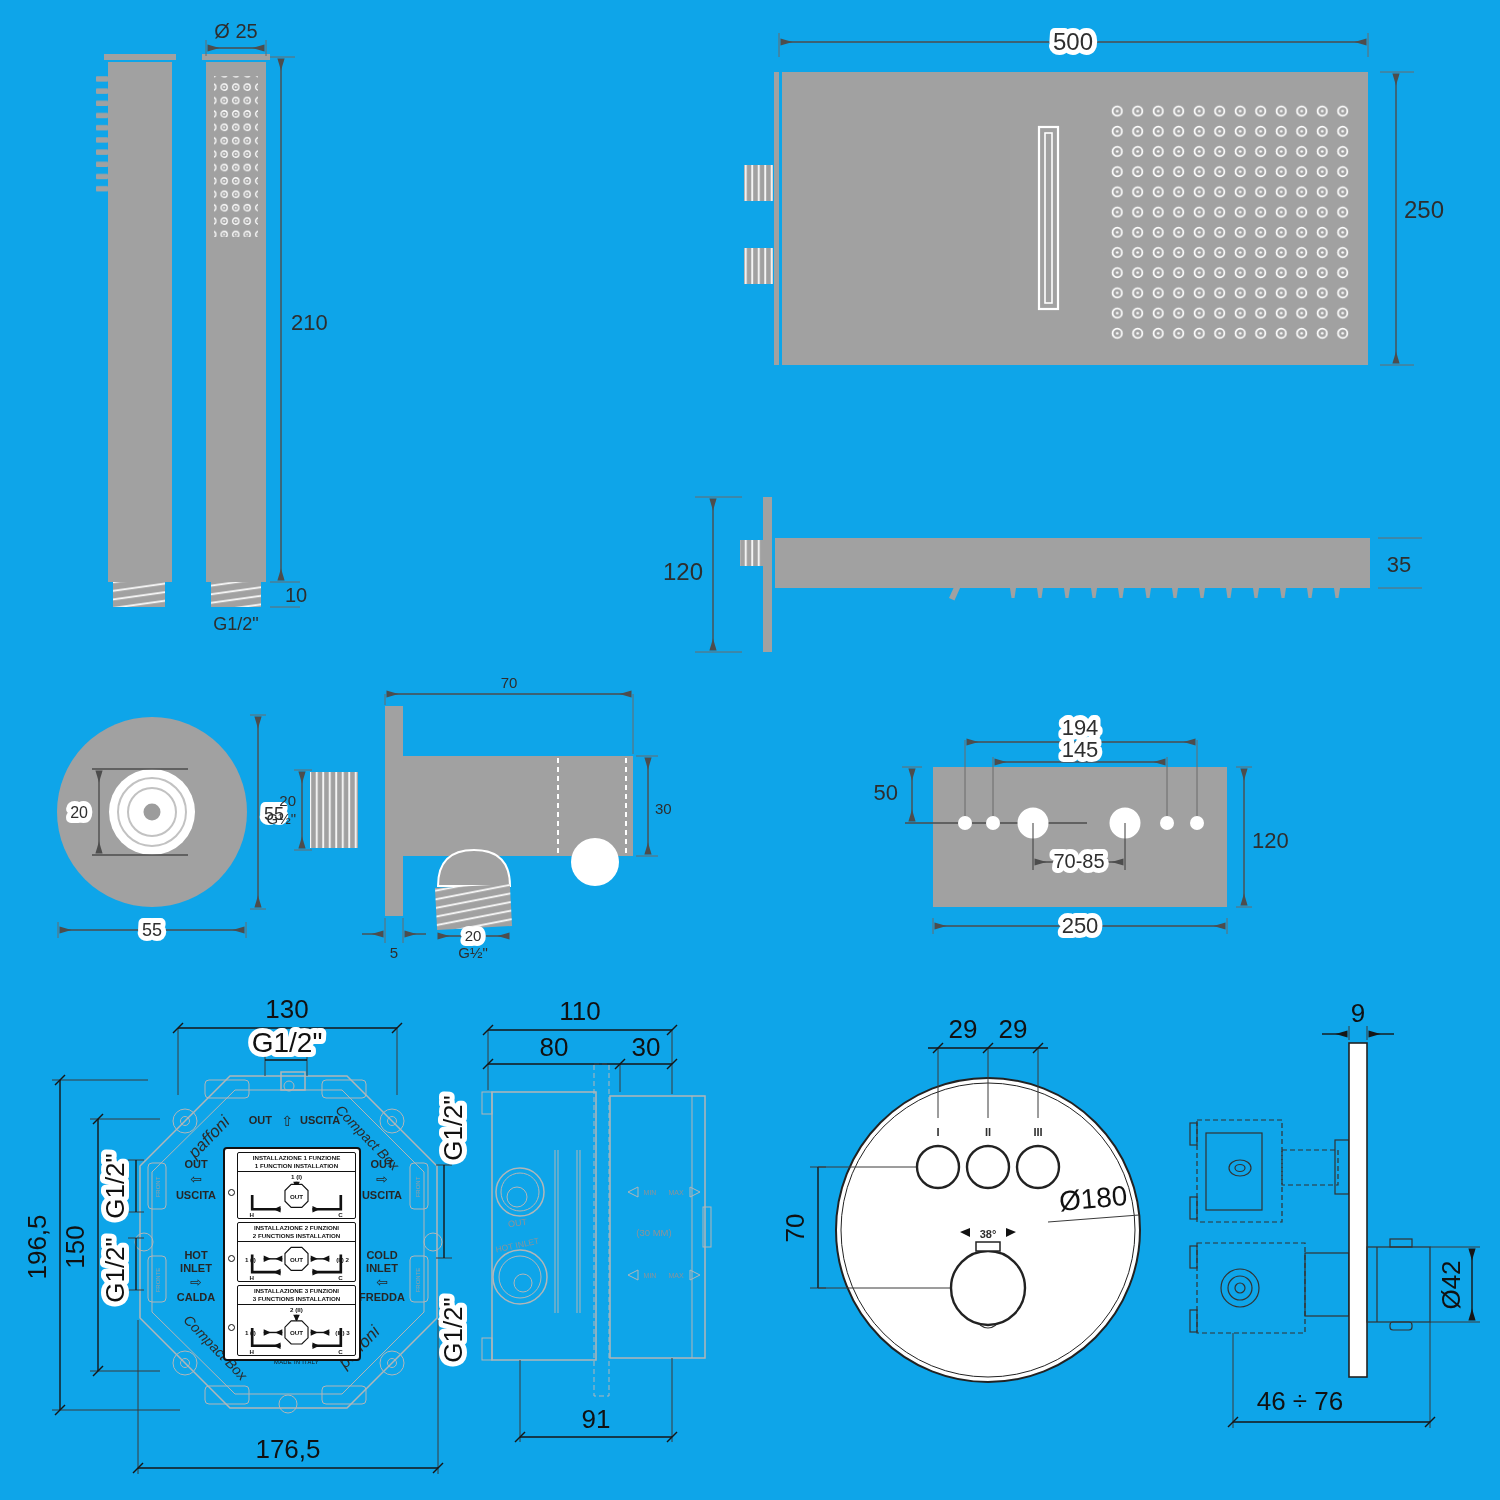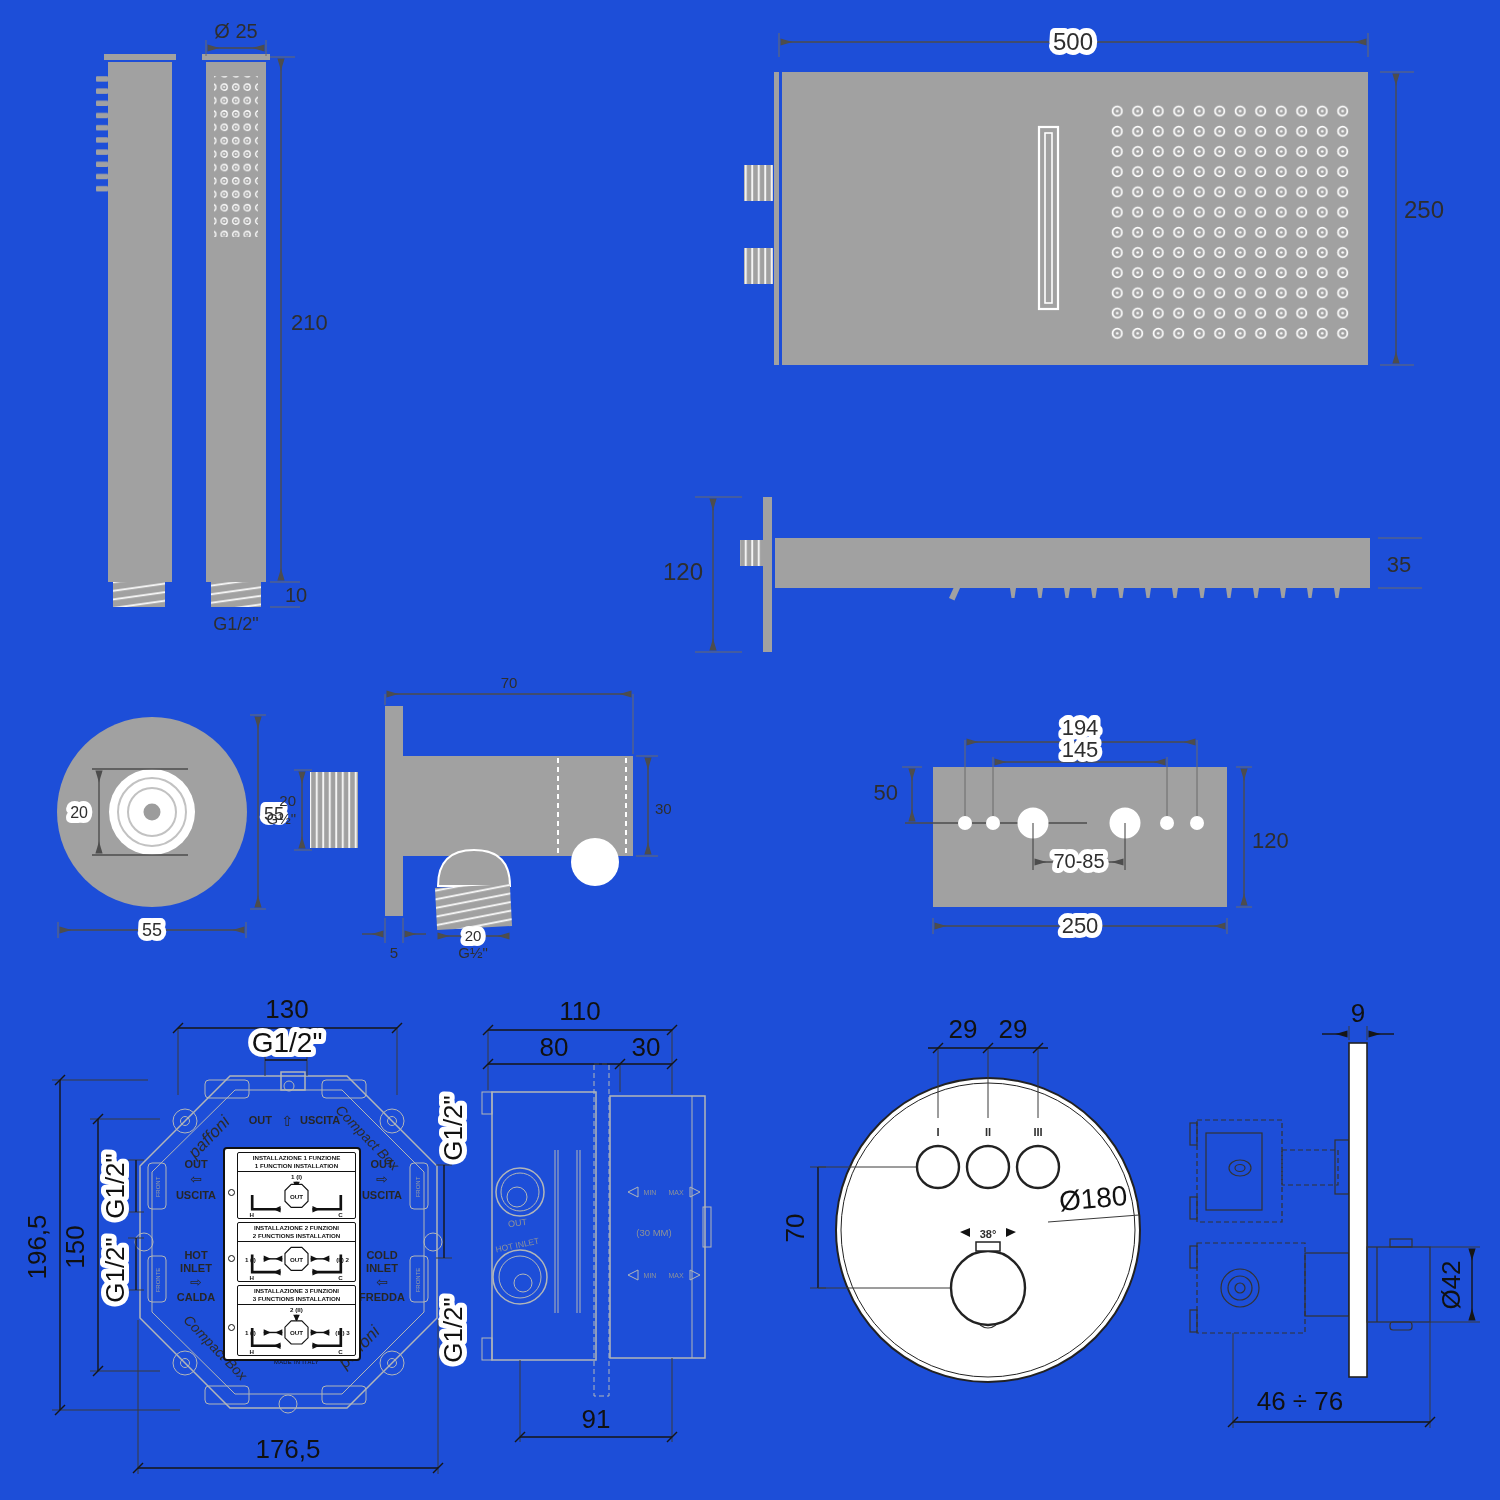--- a/index.html
+++ b/index.html
@@ -1,16 +1,16 @@
 <!DOCTYPE html>
 <html><head>
 <meta charset="utf-8">
 <style>
   html,body{margin:0;padding:0;background:#fff;}
-  .canvas{position:relative;width:1500px;height:1500px;background:#1d4ed8;overflow:hidden;
+  .canvas{position:relative;width:1500px;height:1500px;background:#0ea5e9;overflow:hidden;
           font-family:"Liberation Sans",sans-serif;}
   .canvas > svg{position:absolute;left:0;top:0;}
   
   .fillg{fill:#a1a1a1;}
   .dim{stroke:#4d4d4d;stroke-width:1.4;fill:none;}
   .dmb{stroke:#161616;stroke-width:1.4;fill:none;}
   .ext{stroke:#6a6a6a;stroke-width:1;fill:none;}
   .exb{stroke:#3a3a3a;stroke-width:1;fill:none;}
   .gry{stroke:#b2b6b8;fill:none;stroke-width:1.5;}
   .gry2{stroke:#b2b6b8;fill:none;stroke-width:1;}

